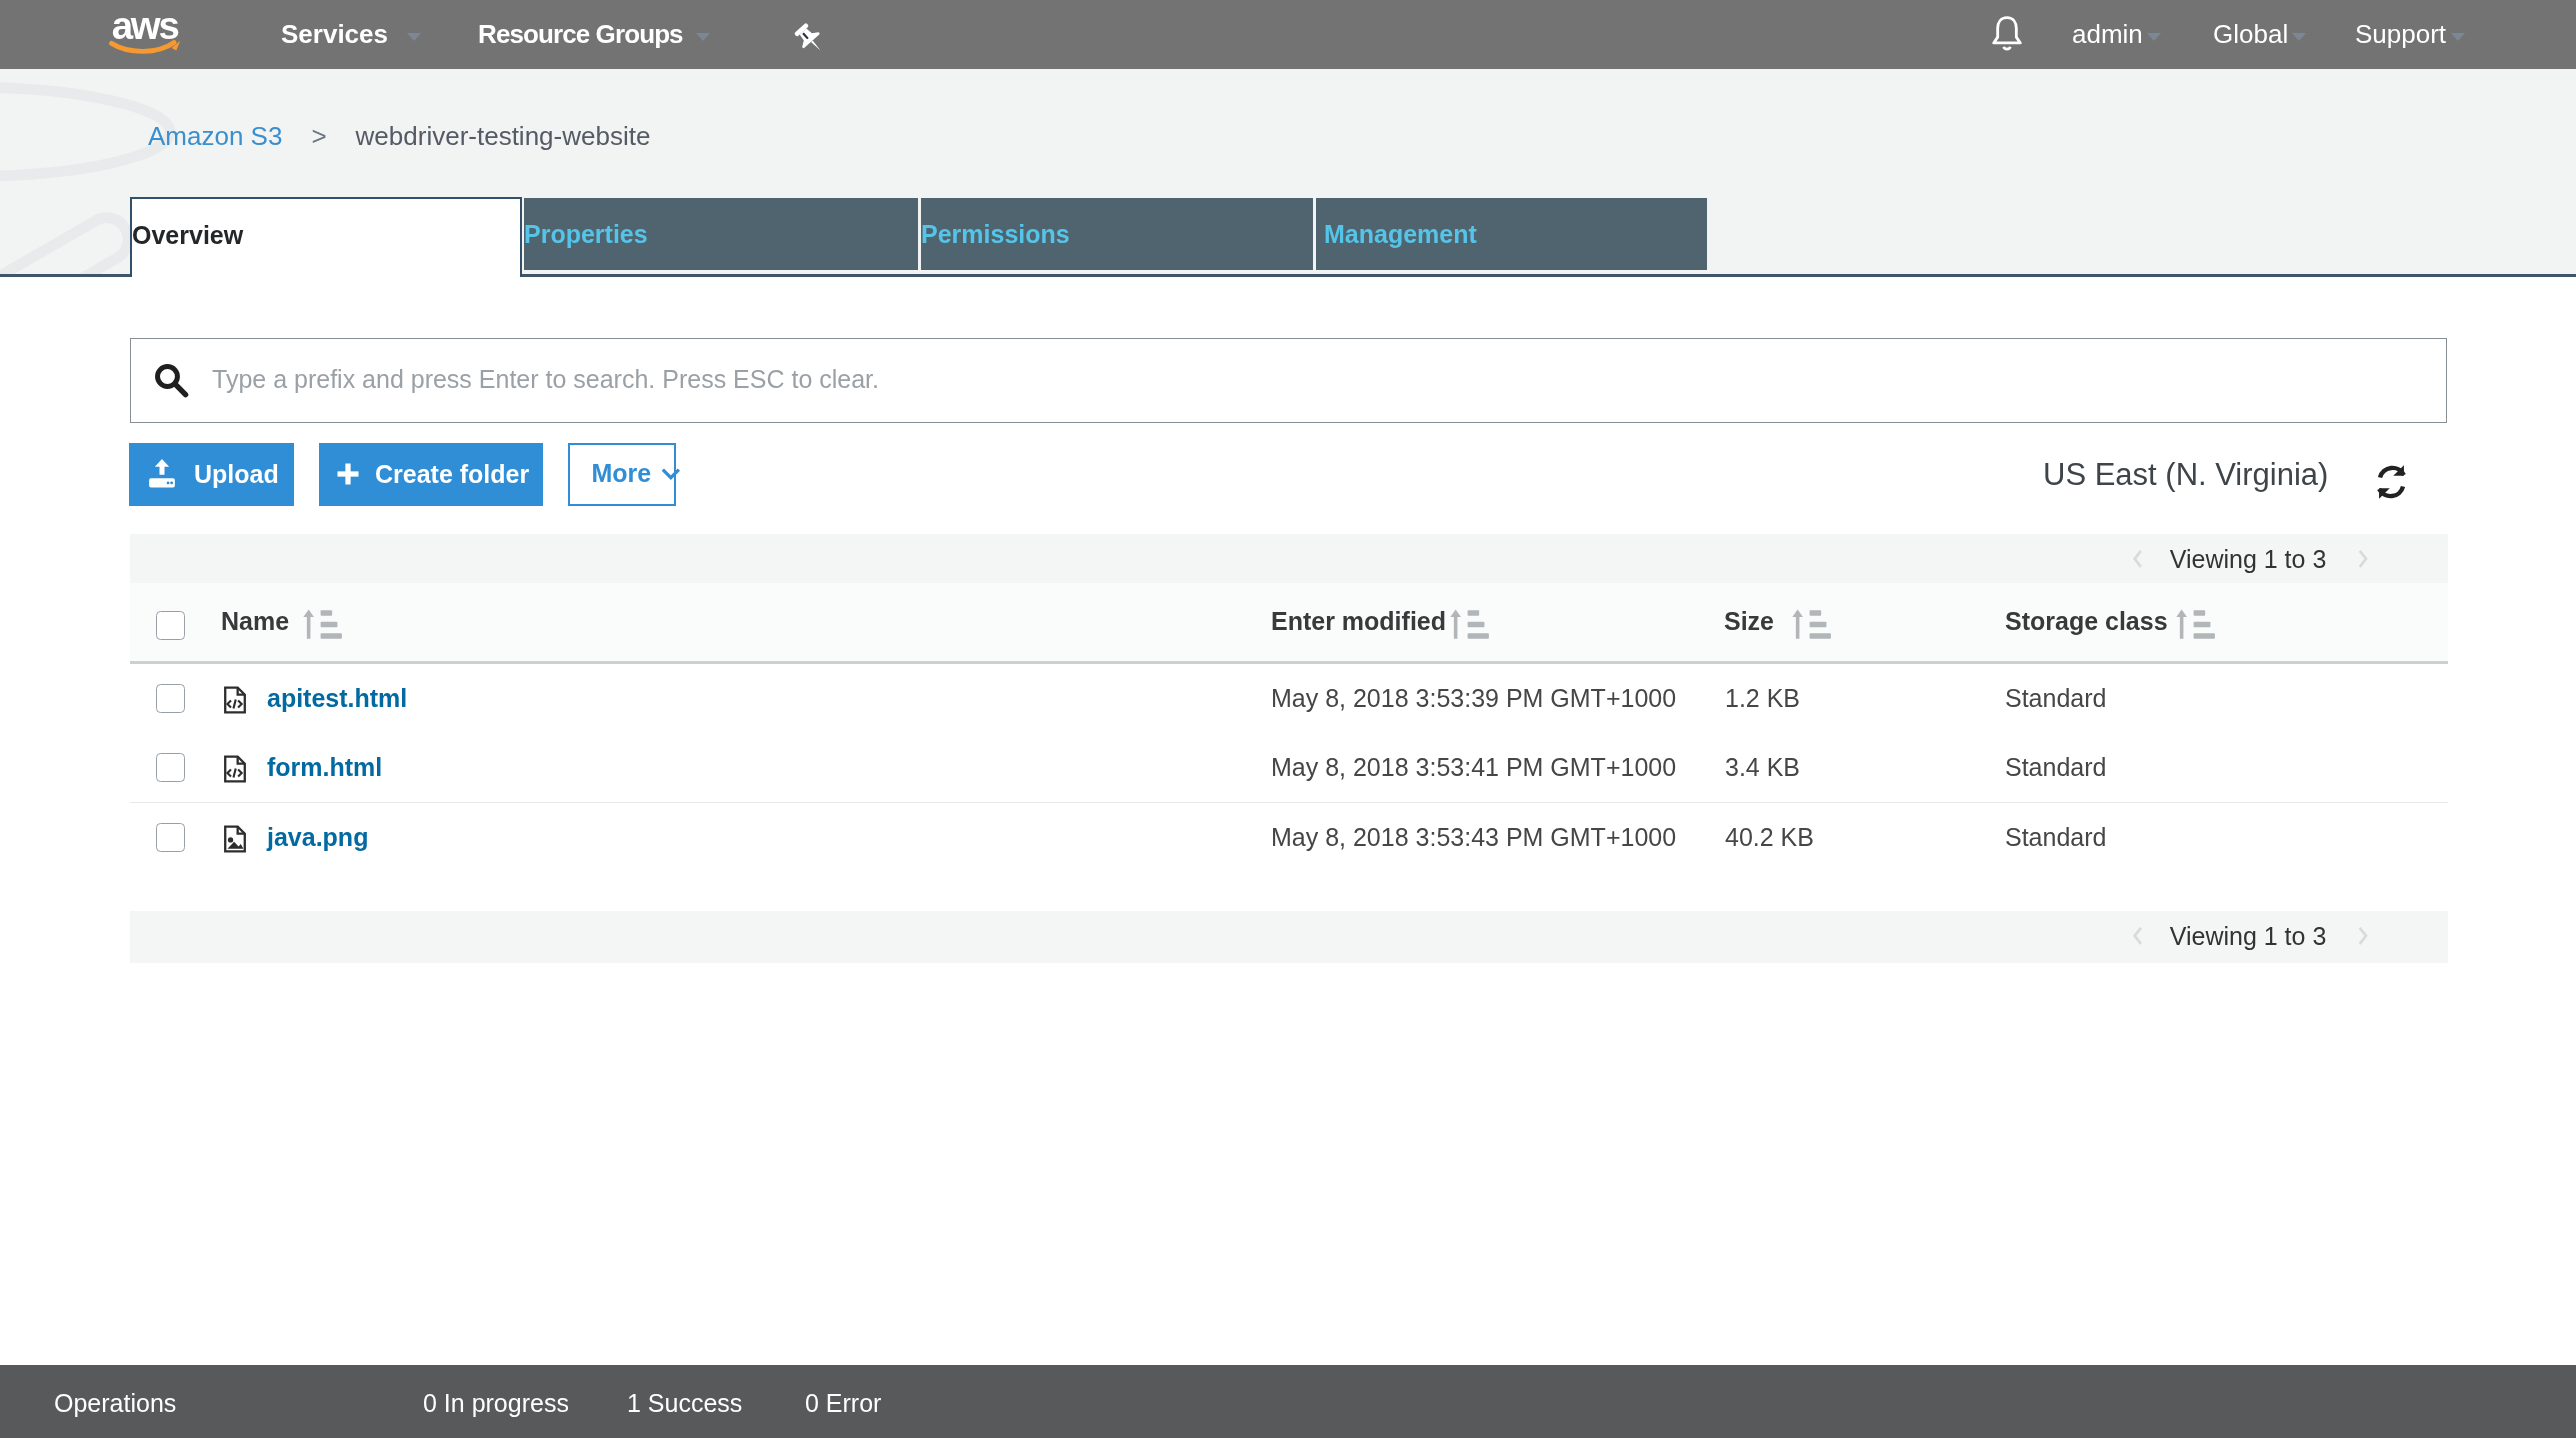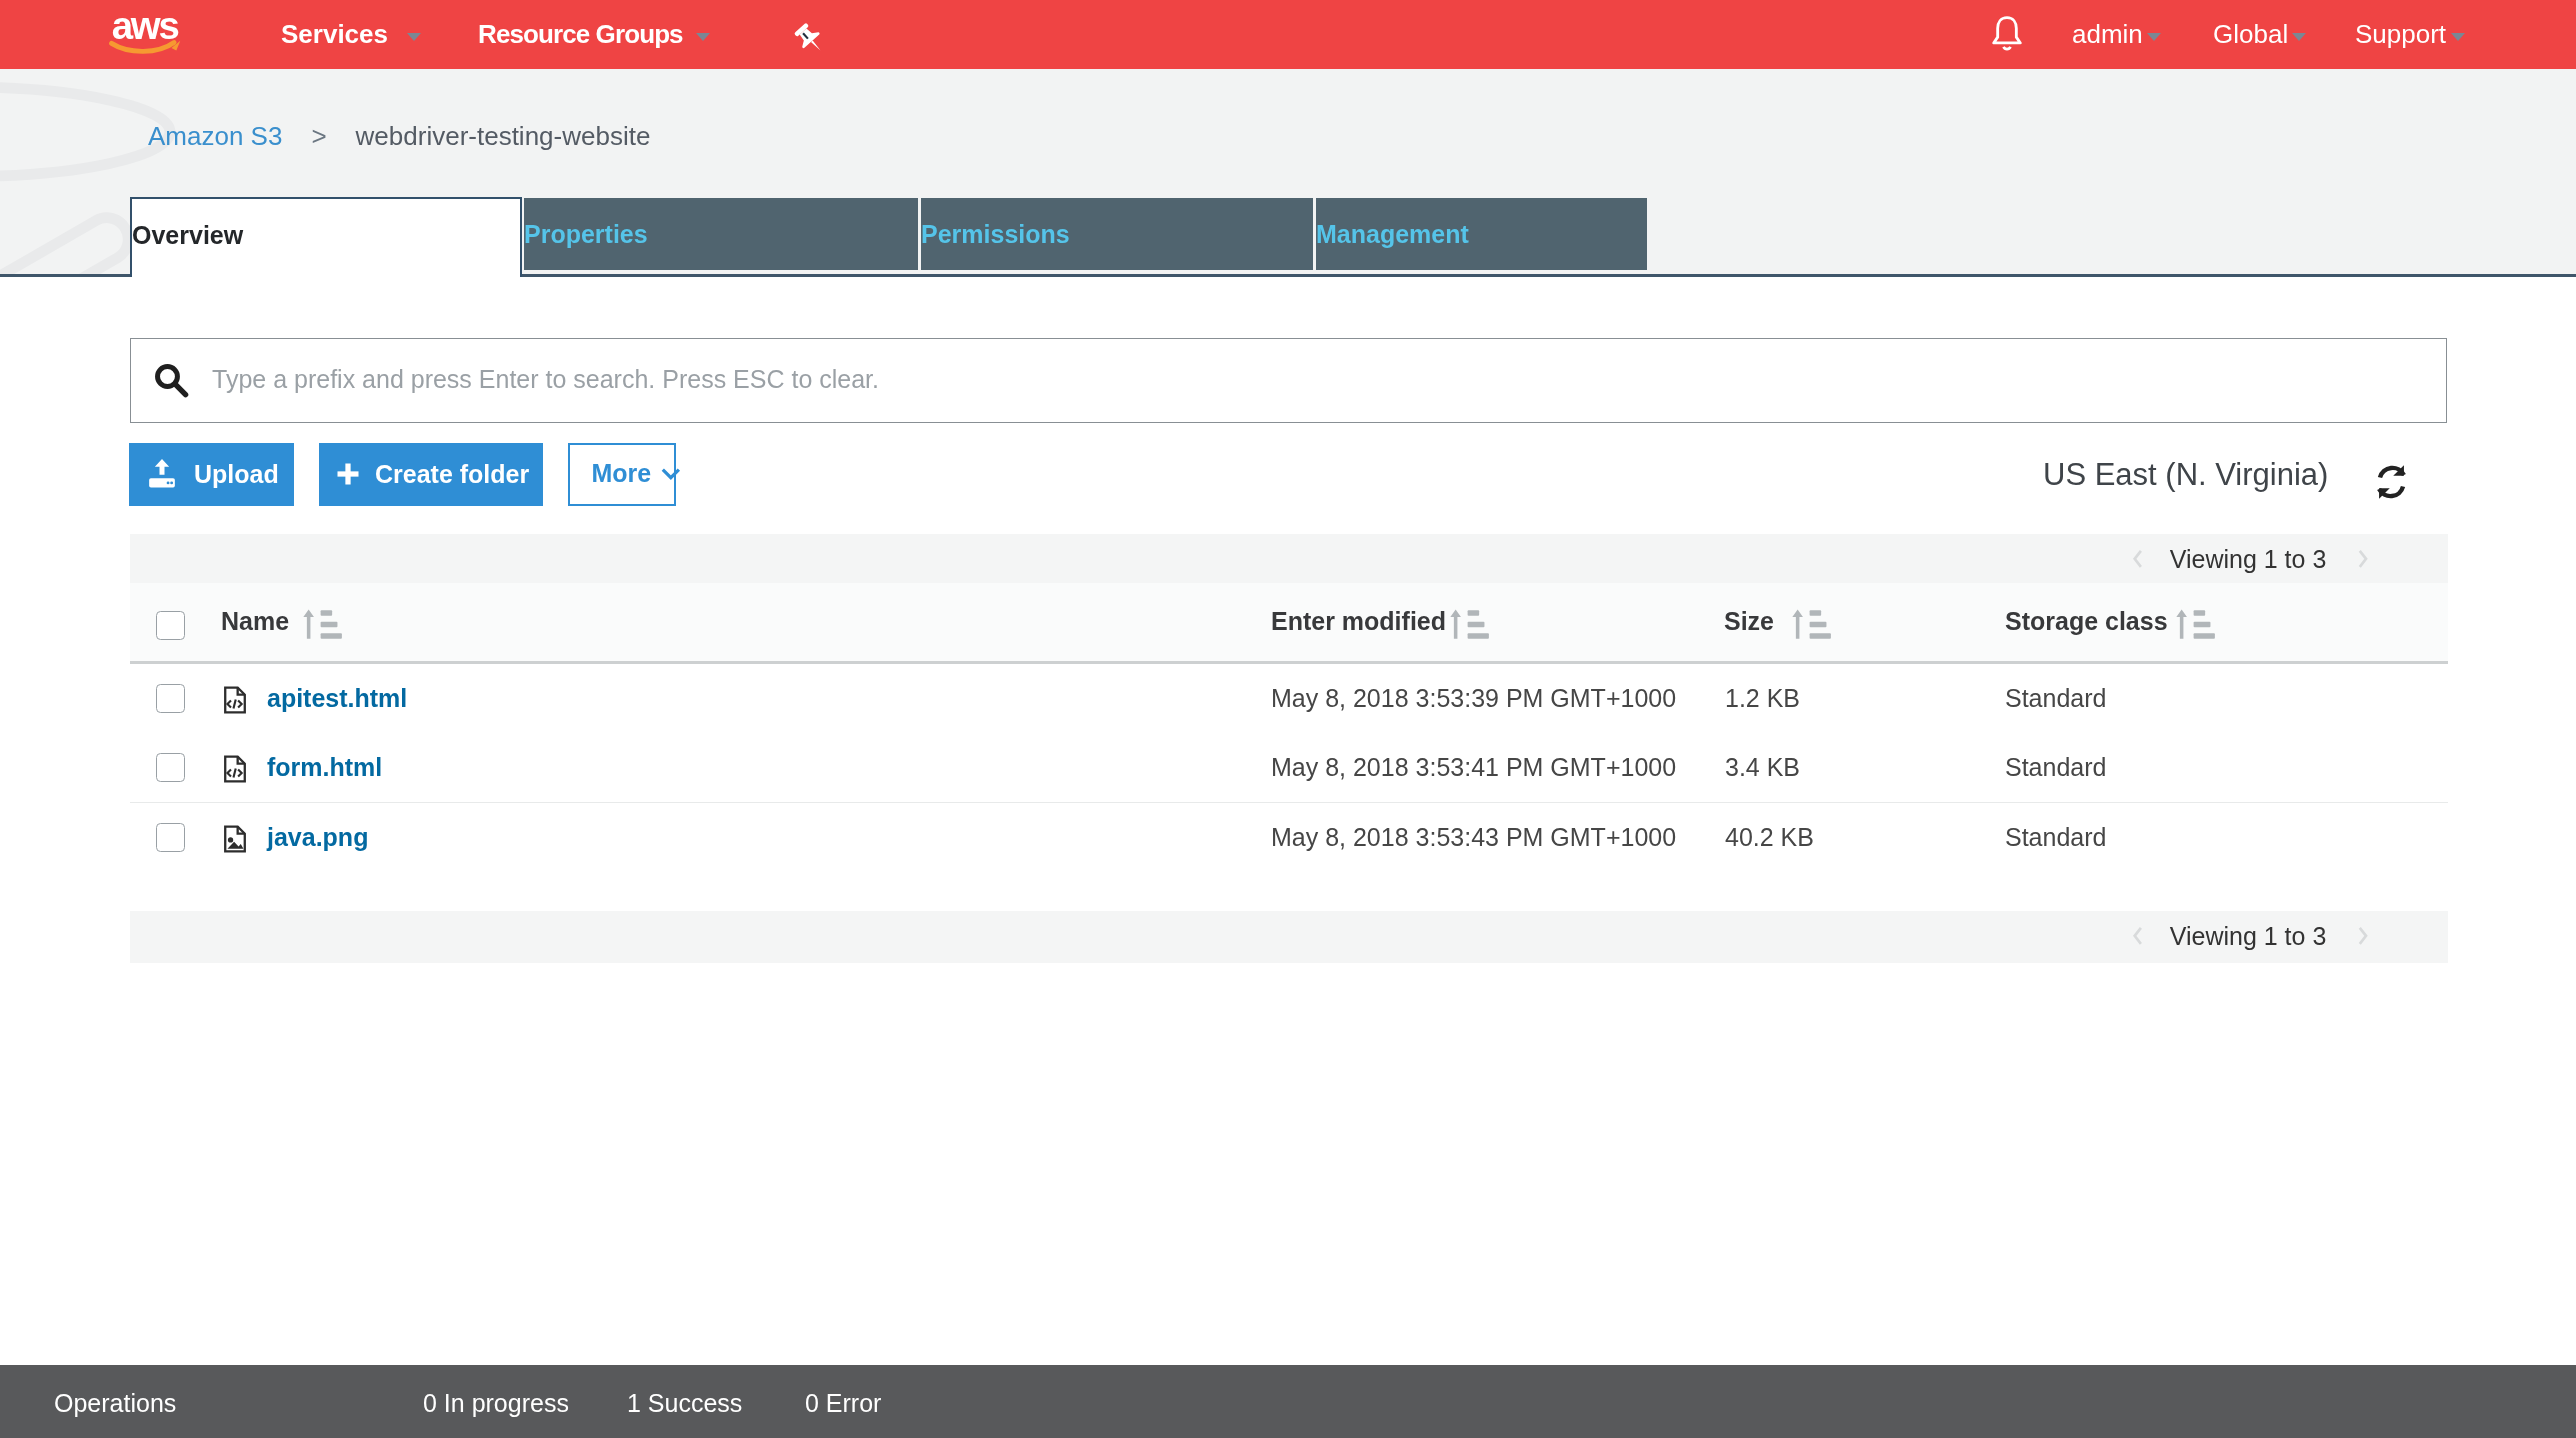--- a/index.html
+++ b/index.html
@@ -2,21 +2,21 @@
 <html style="font-size:14.3px"><head>
 <meta charset="utf-8">
 <style>
   * { margin:0; padding:0; box-sizing:border-box; }
   html,body { width:2576px; height:1438px; }
   body { font-family:"Liberation Sans", sans-serif; }
   .page { position:relative; width:2576px; height:1438px; background:#f2f3f3; overflow:hidden; }
   .abs { position:absolute; }
 
   
-  .nav { position:absolute; left:0; top:0; width:2576px; height:69px; background:#ef4444; }
+  .nav { position:absolute; left:0; top:0; width:2576px; height:69px; background:#737373; }
   .nav .item { position:absolute; top:0; height:69px; line-height:69px; color:#ffffff; font-size:26px; }
   .nav .b { font-weight:bold; }
   .chev { position:absolute; width:0; height:0; border-left:7.2px solid transparent; border-right:7.2px solid transparent; border-top:8px solid #7b8794; top:33px; }
 
   
   .crumb { position:absolute; top:121px; left:148px; font-size:26px; }
   .crumb .lnk { color:#3a8fcd; }
   .crumb .sep { color:#6b7681; padding:0 29px; }
   .crumb .cur { color:#545b64; }
 
@@ -92,21 +92,21 @@
   </div>
 
   <div class="crumb"><span class="lnk">Amazon S3</span><span class="sep">&gt;</span><span class="cur">webdriver-testing-website</span></div>
 
   <div class="panel"></div>
   <div class="tabline"></div>
 
   <div class="tab active" style="left:130px;width:392px;">Overview</div>
   <div class="tab" style="left:524px;width:394px;">Properties</div>
   <div class="tab" style="left:921px;width:392px;">Permissions</div>
-  <div class="tab" style="left:1316px;width:331px;">Management</div>
+  <div class="tab" style="left:1316px;width:391px;padding-left:8px;">Management</div>
 
   <div class="search">
     <svg class="abs" style="left:21.5px;top:23px;" width="38" height="38" viewBox="0 0 42 42">
       <circle cx="16" cy="16" r="11" fill="none" stroke="#1f1f1f" stroke-width="5.5"></circle>
       <line x1="24.5" y1="24.5" x2="36" y2="36" stroke="#1f1f1f" stroke-width="6" stroke-linecap="round"></line>
     </svg>
     <span class="ph">Type a prefix and press Enter to search. Press ESC to clear.</span>
   </div>
 
   <div class="btn" style="left:129px;width:165px;">

